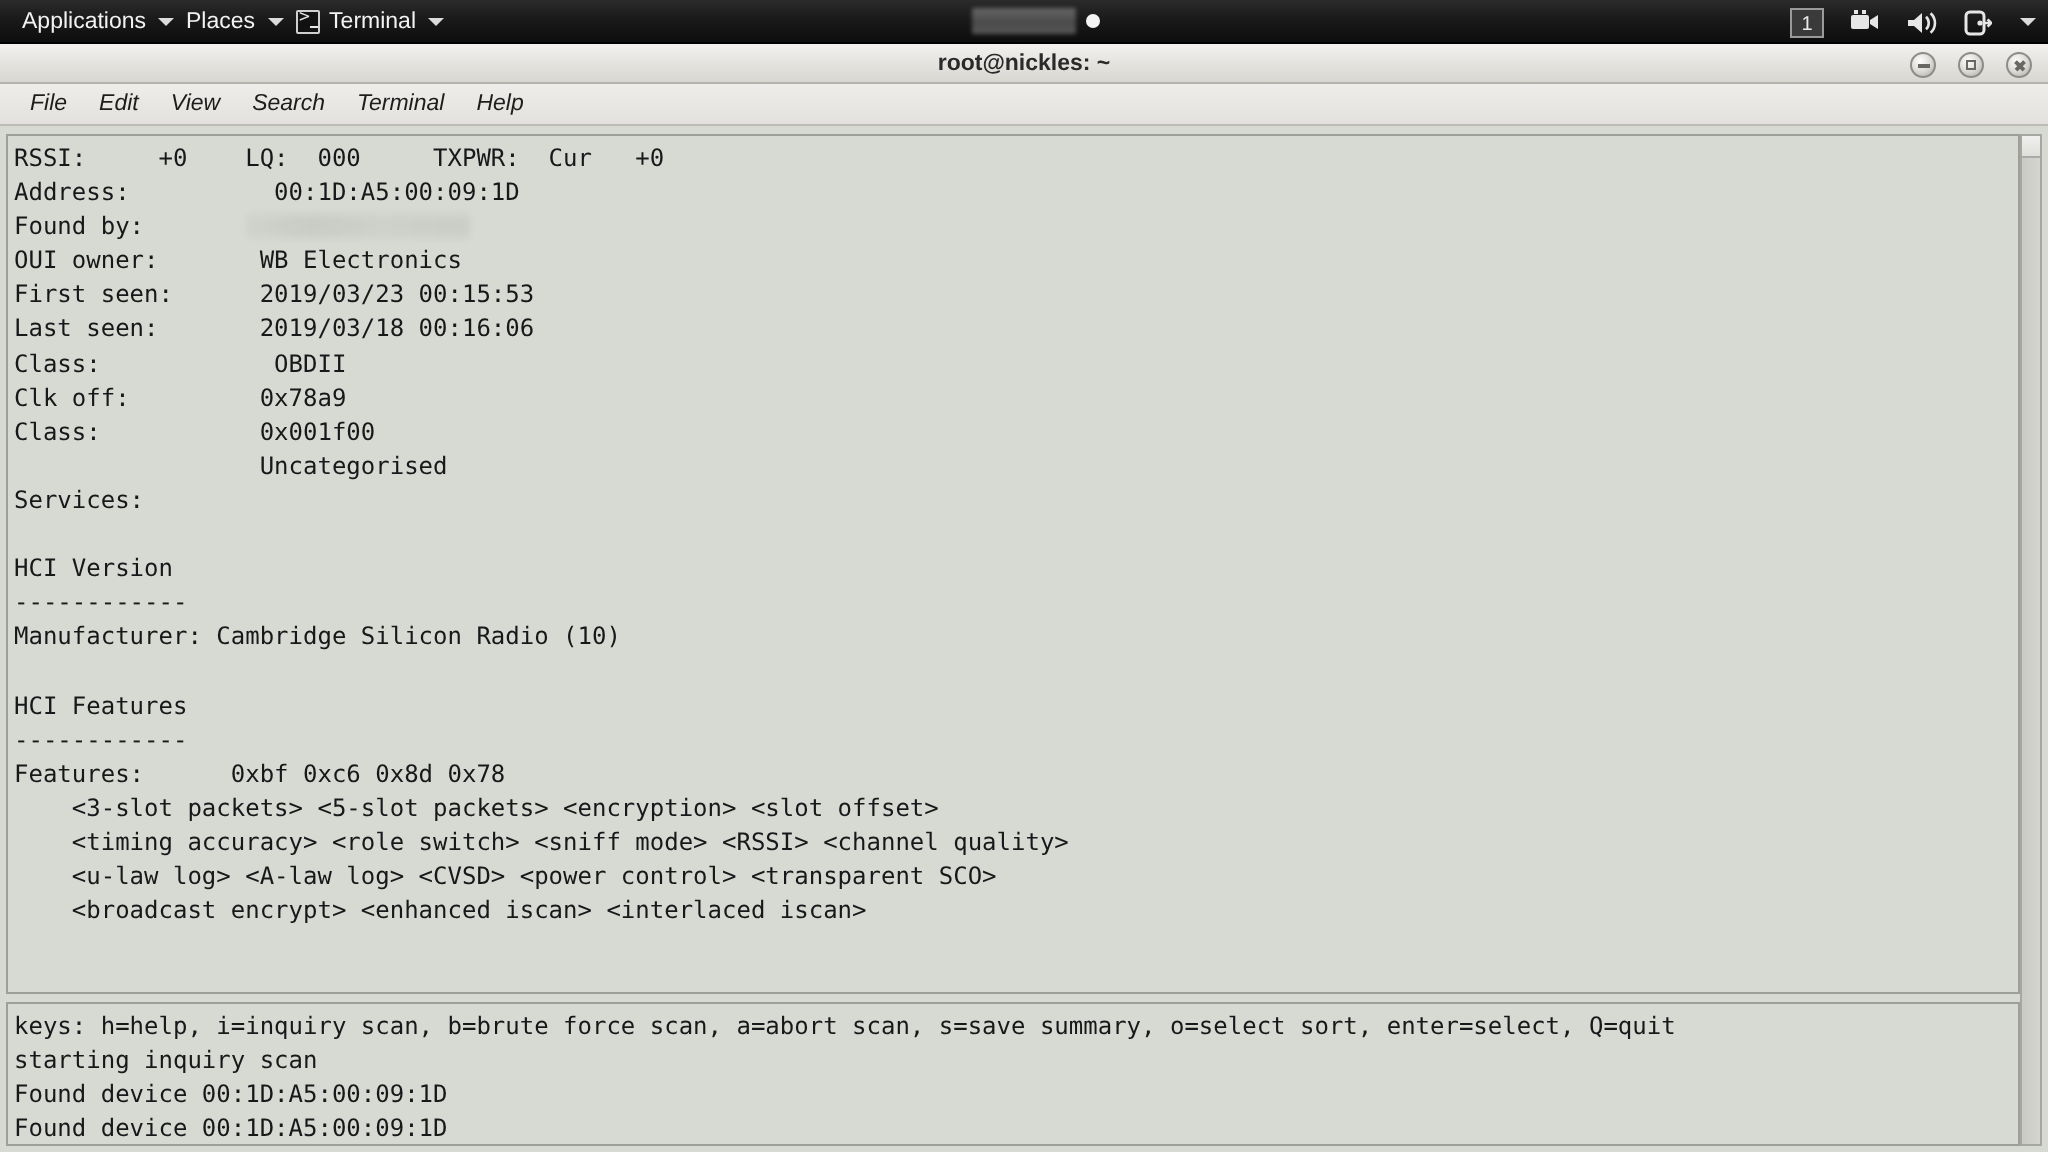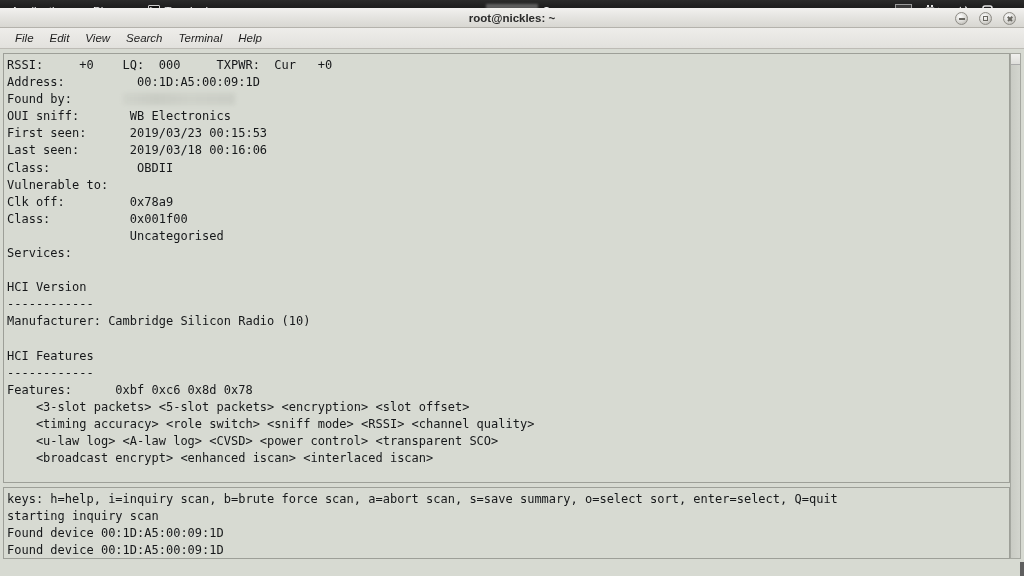--- a/index.html
+++ b/index.html
@@ -116,21 +116,21 @@
     line-height: 15px;
     text-align: center;
     background: #3a3a3a;
     box-sizing: border-box;
   }
   .icon-wrap { display: inline-block; line-height: 0; }
 
   
   #window {
     position: absolute;
-    left: 0; top: 8px;
+    left: 0; top: 22px;
     width: 1024px;
     height: 554px;
     background: #ffffff;
     display: flex;
     flex-direction: column;
   }
   #titlebar {
     position: relative;
     height: 21px;
     background: linear-gradient(to bottom, #f2f1ef 0%, #e3e2de 55%, #d8d7d2 100%);
@@ -359,25 +359,24 @@
       <div class="menu-item">Help</div>
     </div>
 
     <div id="term-body">
 
       <div class="pane" id="pane-main">
         <div id="main-lines">
             <div class="tline">RSSI:     +0    LQ:  000     TXPWR:  Cur   +0</div>
             <div class="tline">Address:          00:1D:A5:00:09:1D</div>
             <div class="tline"><span>Found by:</span><span>       </span><span class="redact-inline"></span></div>
-            <div class="tline">OUI sniff:       WB Electronics</div>
+            <div class="tline">OUI owner:       WB Electronics</div>
             <div class="tline">First seen:      2019/03/23 00:15:53</div>
             <div class="tline">Last seen:       2019/03/18 00:16:06</div>
             <div class="tline">Class:            OBDII</div>
-            <div class="tline">Vulnerable to:</div>
             <div class="tline">Clk off:         0x78a9</div>
             <div class="tline">Class:           0x001f00</div>
             <div class="tline">                 Uncategorised</div>
             <div class="tline">Services:</div>
             <div class="tline blank">&nbsp;</div>
             <div class="tline">HCI Version</div>
             <div class="tline">------------</div>
             <div class="tline">Manufacturer: Cambridge Silicon Radio (10)</div>
             <div class="tline blank">&nbsp;</div>
             <div class="tline">HCI Features</div>

